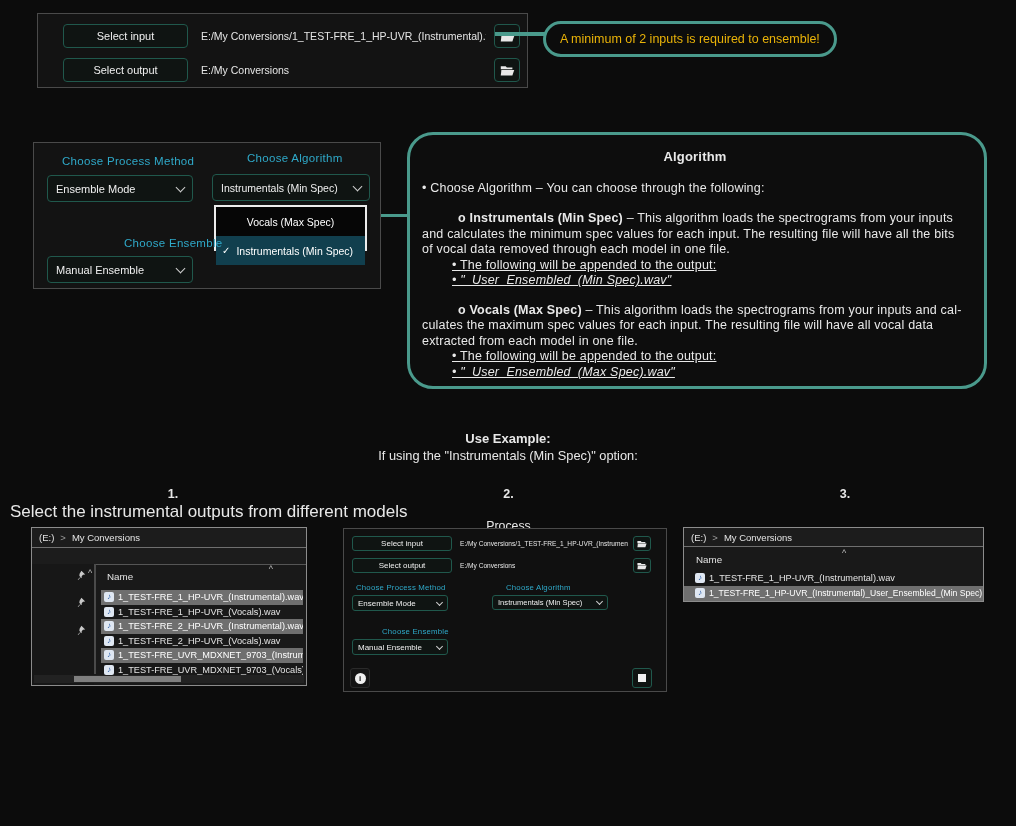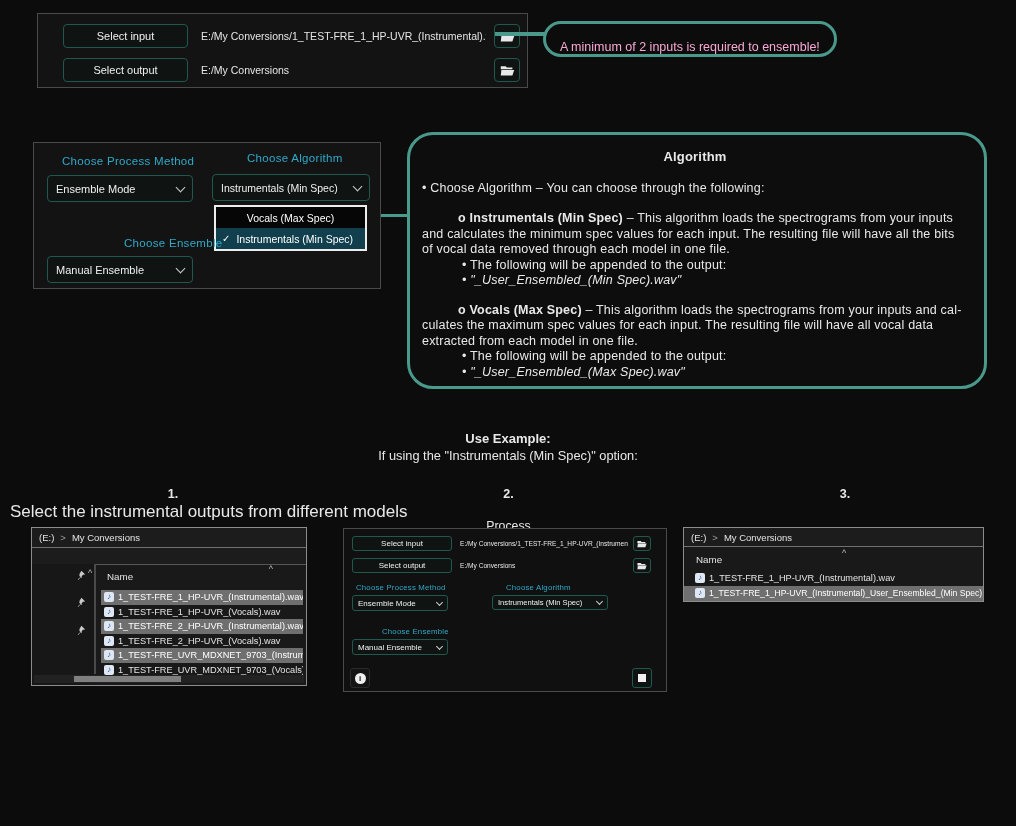--- a/index.html
+++ b/index.html
@@ -13,36 +13,36 @@
   .dd{position:absolute;display:flex;align-items:center;background:#0f1412;
       border:1px solid #20584c;border-radius:4px;color:#efefef;box-sizing:border-box;
       padding:0 8px;justify-content:space-between;cursor:pointer;}
   .cyan{color:#2fa9c9;}
   .pathtext{position:absolute;display:flex;align-items:center;color:#e6e6e6;
             white-space:nowrap;overflow:hidden;}
   .chev{width:6px;height:6px;border-left:1.5px solid #cfcfcf;border-bottom:1.5px solid #cfcfcf;
         transform:rotate(-45deg);margin-top:-3px;flex:0 0 auto;}
   .chev.sm{width:4px;height:4px;border-width:1px;margin-top:-2px;}
   .teal-line{position:absolute;background:#4a9a8c;}
-  .pill{position:absolute;display:flex;align-items:flex-end;background:#0c0c0c;
+  .pill{position:absolute;display:flex;align-items:center;background:#0c0c0c;
         border:3px solid #4a9a8c;border-radius:18px;padding:0 14px;height:30px;
-        font-size:12.5px;color:#f9a8d4;white-space:nowrap;}
+        font-size:12.5px;color:#eab308;white-space:nowrap;}
   .bigbox{position:absolute;left:407px;top:132px;width:580px;height:257px;box-sizing:border-box;
           border:3px solid #4a9a8c;border-radius:26px;background:#0d0d0d;
           padding:10px 16px 0 12px;font-size:12.5px;line-height:15.5px;letter-spacing:.2px;color:#e9e9e9;}
   .box-title{text-align:center;font-weight:bold;font-size:13px;margin:4px 0 16px;}
   .box-intro{margin:0 0 15px;}
   .box-para{margin:0;text-indent:36px;}
-  .box-sub{margin-left:40px;}
+  .box-sub{margin-left:30px;text-decoration:underline;}
   .italic{font-style:italic;}
   .bold{font-weight:bold;}
   .gap14{height:14px;}
   .center{text-align:center;}
   .menu{position:absolute;background:#060606;border:2px solid #ededed;box-sizing:border-box;}
-  .menu-item{height:21px;display:flex;align-items:center;font-size:10.5px;color:#ffffff;}
+  .menu-item{height:29px;display:flex;align-items:center;font-size:10.5px;color:#ffffff;}
   .menu-item.plain{justify-content:center;}
   .menu-item.sel{background:#113f4e;padding-left:6px;gap:6px;}
   .explorer{position:absolute;background:#191919;border:1px solid #8c8c8c;box-sizing:border-box;color:#e4e4e4;}
   .bcbar{display:flex;align-items:center;gap:6px;padding-left:7px;background:#1c1c1c;
          border-bottom:1px solid #6f6f6f;font-size:9.5px;}
   .file-row{display:flex;align-items:center;gap:4px;padding-left:3px;height:14.5px;
             font-size:9.2px;white-space:nowrap;overflow:hidden;}
   .file-row.sel{background:#6f6f6f;color:#ffffff;}
   .aicon{flex:0 0 auto;width:10px;height:10px;border-radius:2px;background:#dfe7f2;
          display:flex;align-items:center;justify-content:center;font-size:8px;color:#2d5fa8;line-height:10px;}

